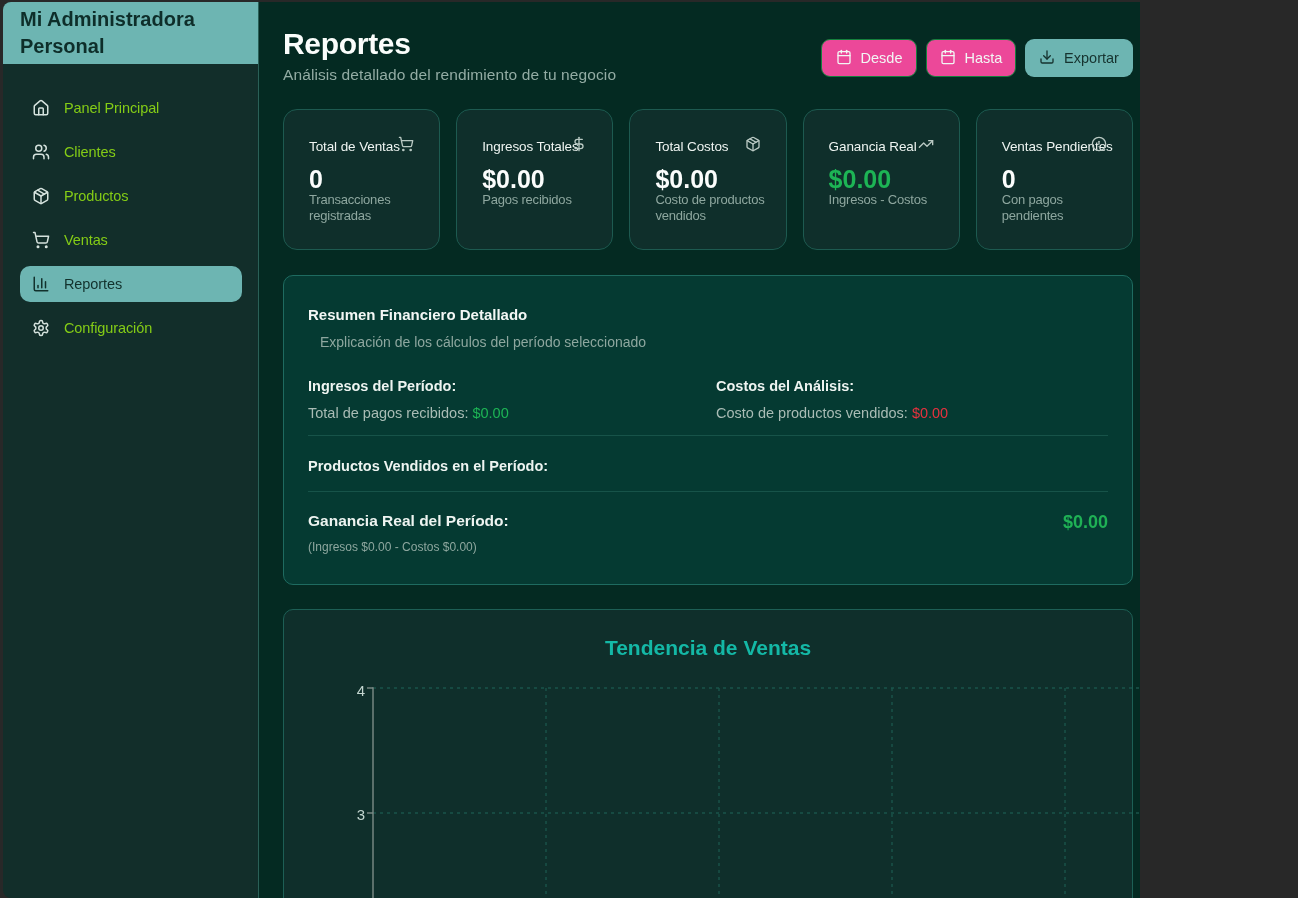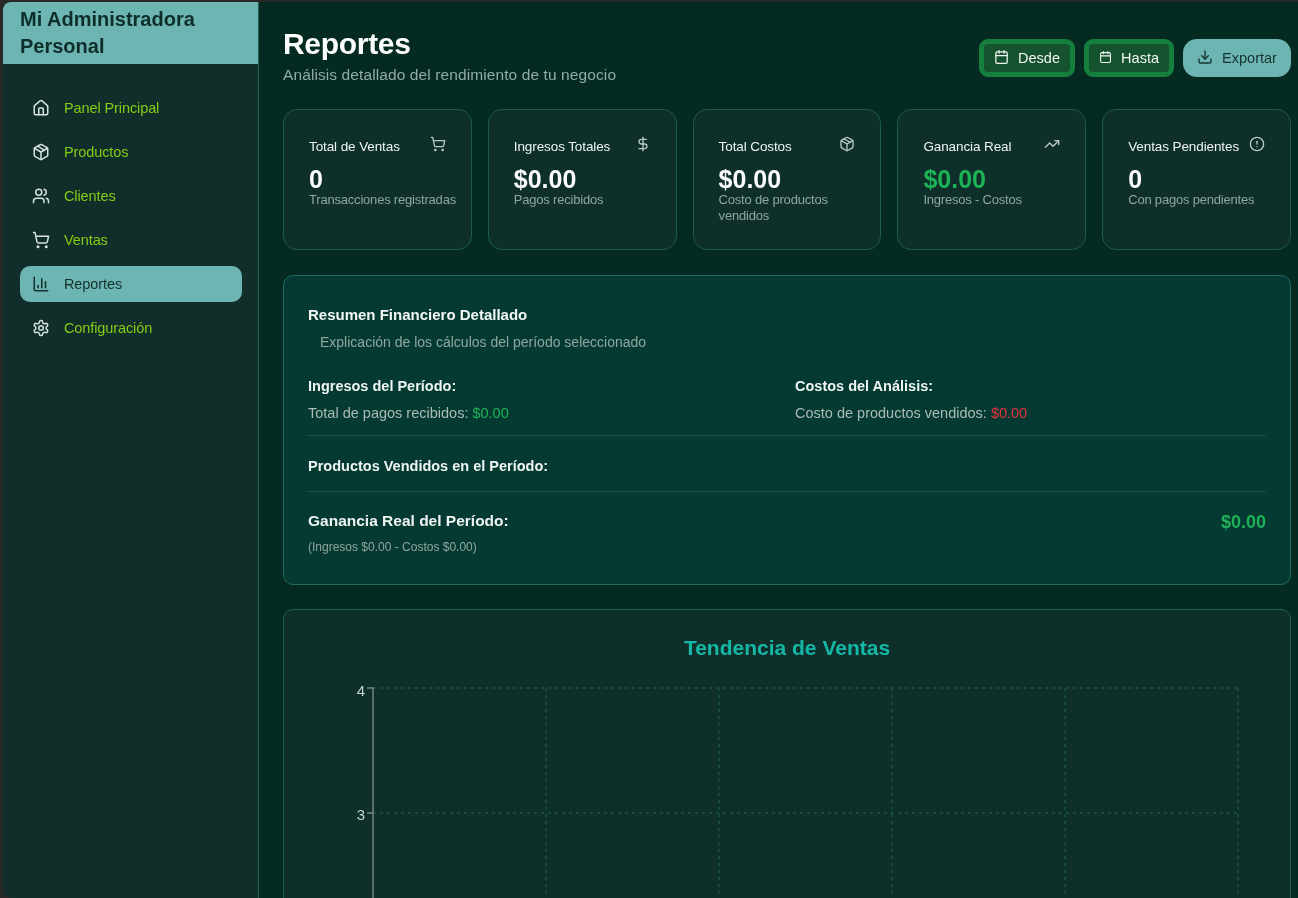--- a/index.html
+++ b/index.html
@@ -1,35 +1,35 @@
 <!DOCTYPE html>
 <html><head>
 <meta charset="utf-8">
 <style>
 * { margin:0; padding:0; box-sizing:border-box; }
 html,body { width:1298px; height:898px; overflow:hidden; background:#282828; font-family:"Liberation Sans", sans-serif; }
-.app { position:absolute; left:3px; top:2px; width:1295px; height:896px; border-radius:8px 0 0 8px; overflow:hidden; display:flex; }
+.app { position:absolute; left:3px; top:2px; width:1137px; height:896px; border-radius:8px 0 0 8px; overflow:hidden; display:flex; }
 
 .sidebar { width:256px; flex:0 0 256px; background:#122e2a; border-right:1px solid #2a6057; display:flex; flex-direction:column; }
 .side-header { height:62px; background:#6db5b2; color:#0e2e2a; font-size:20px; font-weight:bold; line-height:27px; padding:4px 20px 0 17px; }
 .nav { padding:26px 16px 0 17px; }
 .nav-item { display:flex; align-items:center; height:36px; margin-bottom:8px; border-radius:10px; padding-left:12px; color:#84cc16; font-size:14.5px; letter-spacing:-0.1px; }
 .nav-item svg { width:18px; height:18px; margin-right:14px; stroke:#d5e2dd; }
 .nav-item.active { background:#6db5b2; color:#12312c; }
 .nav-item.active svg { stroke:#12312c; }
 
 .main { flex:1; background:#042a22; padding:25px 7px 0 24px; position:relative; }
 .pagehead { display:flex; justify-content:space-between; align-items:flex-start; }
 .pagehead h1 { color:#fafdfb; font-size:30px; font-weight:bold; letter-spacing:-0.3px; }
 .pagehead .sub { color:#93aca4; font-size:15.5px; letter-spacing:0.1px; margin-top:5px; }
 .hbtns { display:flex; gap:9px; margin-top:12px; }
 .btn { display:flex; align-items:center; justify-content:center; gap:9px; height:38px; padding:0 10px; border-radius:9px; font-size:14.5px; }
 .btn svg { margin-top:-2px; }
-.btn.ghost { border:5px solid #15803d; color:#f2f6f4; background:#14532d; }
-.btn.primary { background:#6db5b2; color:#16332f;border-radius:14px; }
+.btn.ghost { border:1px solid #15803d; color:#f2f6f4; background:#ec4899; }
+.btn.primary { background:#6db5b2; color:#16332f; }
 .btn svg { width:16px; height:16px; }
 .btn.ghost svg { stroke:#f2f6f4; }
 .btn.primary svg { stroke:#16332f; }
 
 .stats { display:grid; grid-template-columns:repeat(5,1fr); gap:16px; margin-top:25px; }
 .scard { background:#0f2f2b; border:1px solid #1d5a50; border-radius:14px; height:141px; padding:29px 12px 0 25px; position:relative; }
 .scard .t { color:#eef4f1; font-size:13.5px; letter-spacing:-0.1px; font-weight:500; }
 .scard .ic { position:absolute; top:26px; right:25px; }
 .scard .ic svg { width:16px; height:16px; stroke:#b9c9c3; }
 .scard .v { font-size:25px; line-height:25px; font-weight:bold; color:#fbfdfc; margin-top:13px; }
@@ -56,31 +56,31 @@
 <body>
 <div class="app">
   <div class="sidebar">
     <div class="side-header">Mi Administradora<br>Personal</div>
     <div class="nav">
       <div class="nav-item"><svg viewBox="0 0 24 24" fill="none" stroke-width="2" stroke-linecap="round" stroke-linejoin="round">
             <path d="M15 21v-8a1 1 0 0 0-1-1h-4a1 1 0 0 0-1 1v8"></path>
             <path d="M3 10a2 2 0 0 1 .709-1.528l7-5.999a2 2 0 0 1 2.582 0l7 5.999A2 2 0 0 1 21 10v9a2 2 0 0 1-2 2H5a2 2 0 0 1-2-2z"></path>
           </svg>Panel Principal</div>
       <div class="nav-item"><svg viewBox="0 0 24 24" fill="none" stroke-width="2" stroke-linecap="round" stroke-linejoin="round">
+            <path d="M16 21v-2a4 4 0 0 0-4-4H6a4 4 0 0 0-4 4v2"></path>
+            <circle cx="9" cy="7" r="4"></circle>
+            <path d="M22 21v-2a4 4 0 0 0-3-3.87"></path>
+            <path d="M16 3.13a4 4 0 0 1 0 7.75"></path>
+          </svg>Clientes</div>
+      <div class="nav-item"><svg viewBox="0 0 24 24" fill="none" stroke-width="2" stroke-linecap="round" stroke-linejoin="round">
             <path d="m7.5 4.27 9 5.15"></path>
             <path d="M21 8a2 2 0 0 0-1-1.73l-7-4a2 2 0 0 0-2 0l-7 4A2 2 0 0 0 3 8v8a2 2 0 0 0 1 1.73l7 4a2 2 0 0 0 2 0l7-4A2 2 0 0 0 21 16Z"></path>
             <path d="m3.3 7 8.7 5 8.7-5"></path>
             <path d="M12 22V12"></path>
           </svg>Productos</div>
-      <div class="nav-item"><svg viewBox="0 0 24 24" fill="none" stroke-width="2" stroke-linecap="round" stroke-linejoin="round">
-            <path d="M16 21v-2a4 4 0 0 0-4-4H6a4 4 0 0 0-4 4v2"></path>
-            <circle cx="9" cy="7" r="4"></circle>
-            <path d="M22 21v-2a4 4 0 0 0-3-3.87"></path>
-            <path d="M16 3.13a4 4 0 0 1 0 7.75"></path>
-          </svg>Clientes</div>
       <div class="nav-item"><svg viewBox="0 0 24 24" fill="none" stroke-width="2" stroke-linecap="round" stroke-linejoin="round">
             <circle cx="8" cy="21" r="1"></circle>
             <circle cx="19" cy="21" r="1"></circle>
             <path d="M2.05 2.05h2l2.66 12.42a2 2 0 0 0 2 1.58h9.78a2 2 0 0 0 1.95-1.57l1.65-7.43H5.12"></path>
           </svg>Ventas</div>
       <div class="nav-item active"><svg viewBox="0 0 24 24" fill="none" stroke-width="2" stroke-linecap="round" stroke-linejoin="round">
             <path d="M3 3v16a2 2 0 0 0 2 2h16"></path>
             <path d="M18 17V9"></path>
             <path d="M13 17V5"></path>
             <path d="M8 17v-3"></path>

